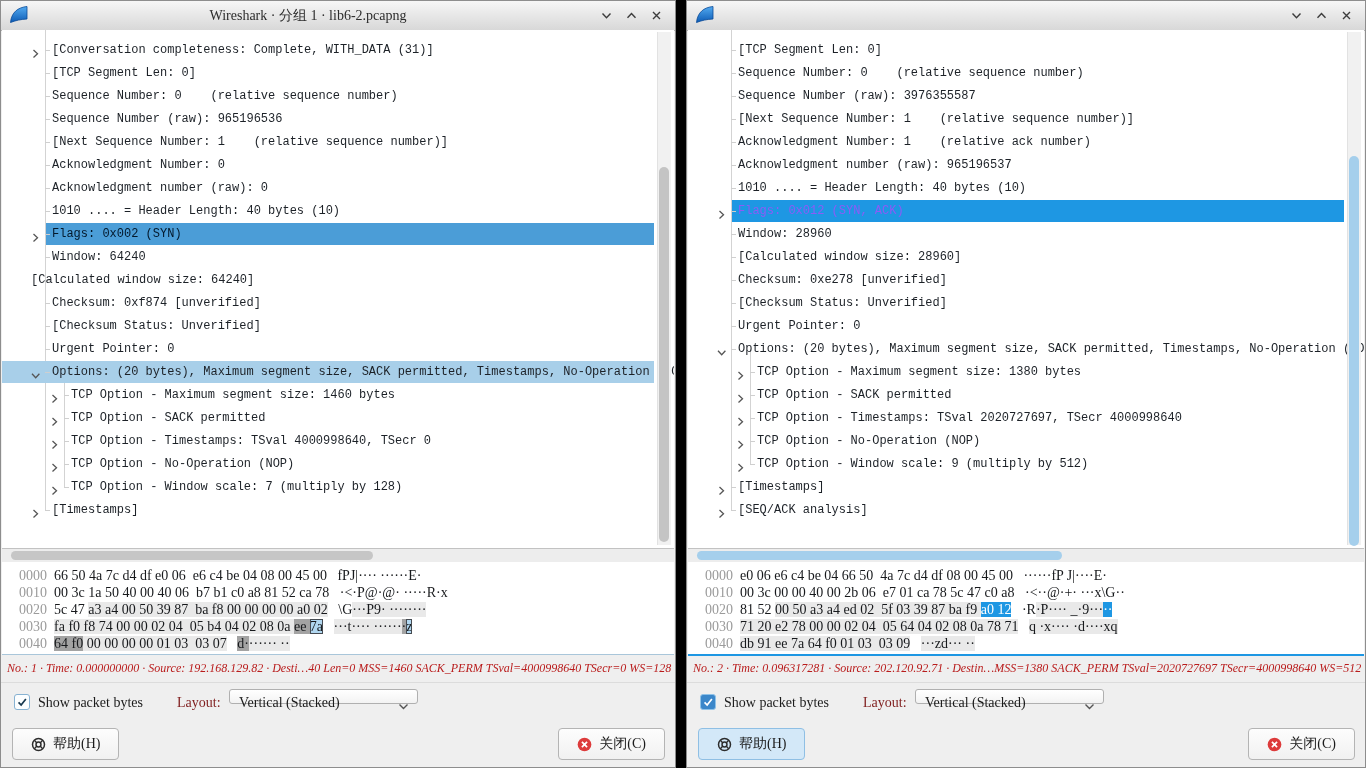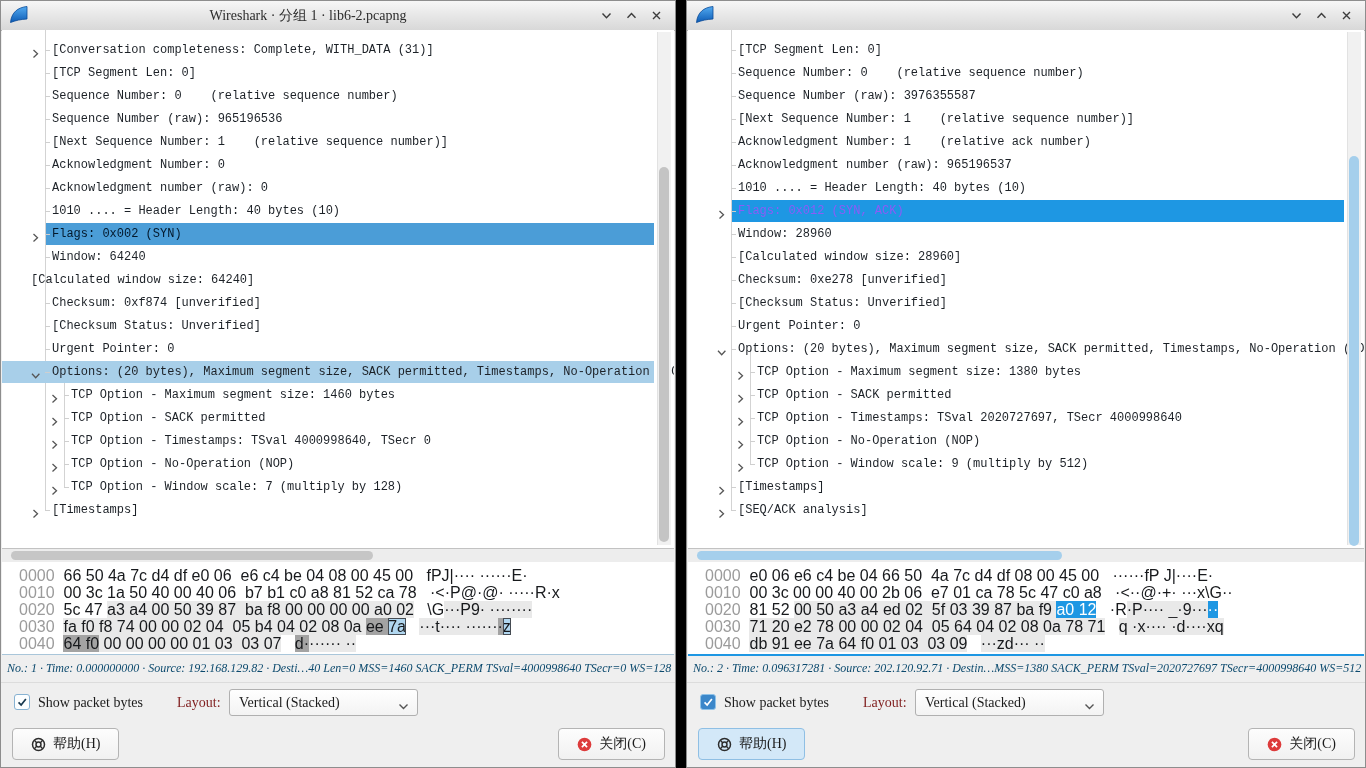--- a/index.html
+++ b/index.html
@@ -41,39 +41,39 @@
   .focused .vthumb{background:#a5cfec;}
   .hscroll{position:absolute;left:1px;right:1px;top:548px;height:13px;background:#ededed;}
   .hthumb{position:absolute;top:2px;height:9px;border-radius:5px;background:#c6c6c6;}
   .focused .hthumb{background:#a5cfec;}
   
   .hexpanel{position:absolute;left:1px;right:1px;top:561px;height:92px;background:#fff;
       border-bottom:1px solid #a9c6da;overflow:hidden;}
   .focused .hexpanel{border-bottom:2px solid #1e97e3;}
   .hex-rows{padding:5px 0 0 17px;}
   .hxrow{height:17px;line-height:17px;white-space:pre;
-      font-family:Liberation Sans, sans-serif;font-size:16px;color:#17191c;}
+      font-family:Liberation Serif, serif;font-size:14px;color:#17191c;}
   .hxrow .off{color:#9b9b9b;}
   .hxrow .g{background:#e9e9e9;}
   .hxrow .b{background:#a3a3a3;}
   .hxrow .x{background:#b1d7f0;outline:1px solid #454b52;outline-offset:-1px;}
   .hxrow .s{background:#1e97e3;color:#fff;}
   
   .statusline{position:absolute;left:0;right:0;top:655px;height:26px;line-height:25px;
-      padding:0 6px;font-size:12px;font-style:italic;color:#0c4a6e;white-space:nowrap;
+      padding:0 6px;font-size:12px;font-style:italic;color:#b91c1c;white-space:nowrap;
       overflow:hidden;border-bottom:1px solid #dcdcdc;}
   .controls{position:absolute;left:0;right:0;top:683px;height:38px;}
   .cb{position:absolute;left:13px;top:10px;width:16px;height:16px;border-radius:3px;
       background:#fcfeff;border:1px solid #87b2d2;box-sizing:border-box;cursor:pointer;
       display:flex;align-items:center;justify-content:center;color:#17384f;}
   .focused .cb{background:#3b87ca;border-color:#8fc2e8;color:#fff;}
   .cb svg{width:12px;height:12px;stroke:currentColor;stroke-width:2;fill:none;}
   .cblabel{position:absolute;left:37px;top:0;line-height:38px;font-size:14px;color:#1b1b1b;}
   .laylabel{position:absolute;left:176px;top:0;line-height:38px;font-size:14px;color:#7f1d1d;}
-  .combo{position:absolute;left:228px;top:5px;width:189px;height:27px;box-sizing:border-box;
+  .combo{position:absolute;left:228px;top:5px;width:189px;height:15px;box-sizing:border-box;
       background:linear-gradient(#ffffff,#f3f3f3);border:1px solid #b0b0b0;border-radius:3px;cursor:pointer;}
   .combo-text{position:absolute;left:9px;top:0;line-height:25px;font-size:14px;color:#1b1b1b;white-space:nowrap;}
   .combo-arrow{position:absolute;right:8px;top:8px;}
   .combo-arrow svg{stroke:#555;stroke-width:1.4;fill:none;}
   
   .btnrow{position:absolute;left:0;right:0;top:722px;height:46px;}
   .btn{position:absolute;top:5px;height:32px;display:inline-flex;align-items:center;gap:7px;
       padding:0 18px;font-family:inherit;font-size:14px;color:#1b1b1b;cursor:pointer;
       background:linear-gradient(#fdfdfd,#f1f1f1);border:1px solid #b4b4b4;border-radius:4px;}
   .btn.help{left:11px;}

